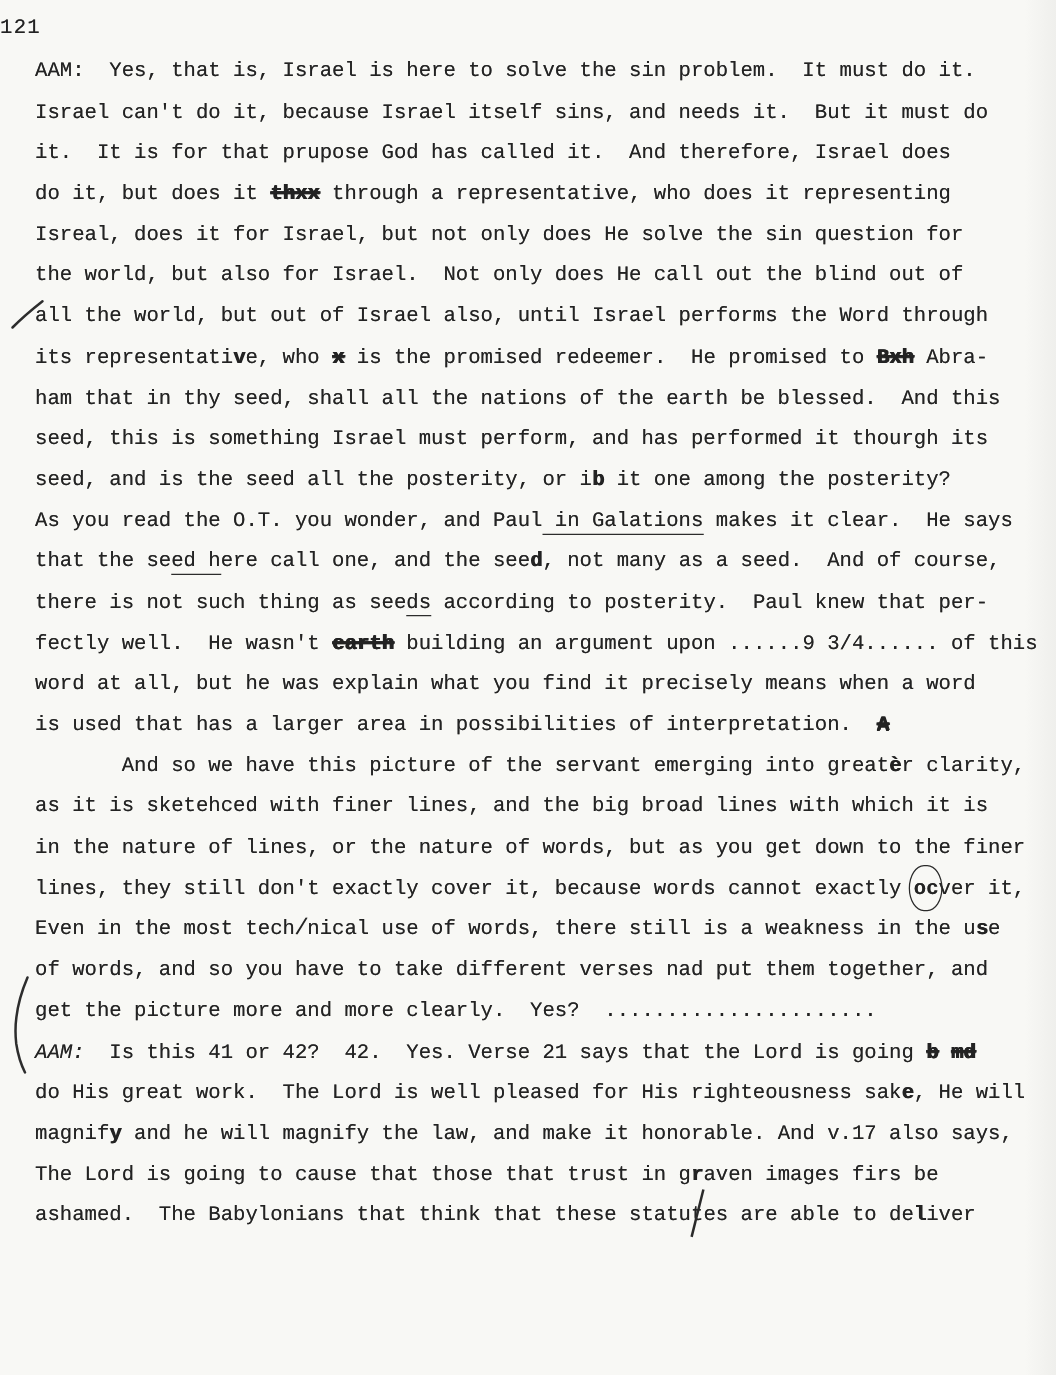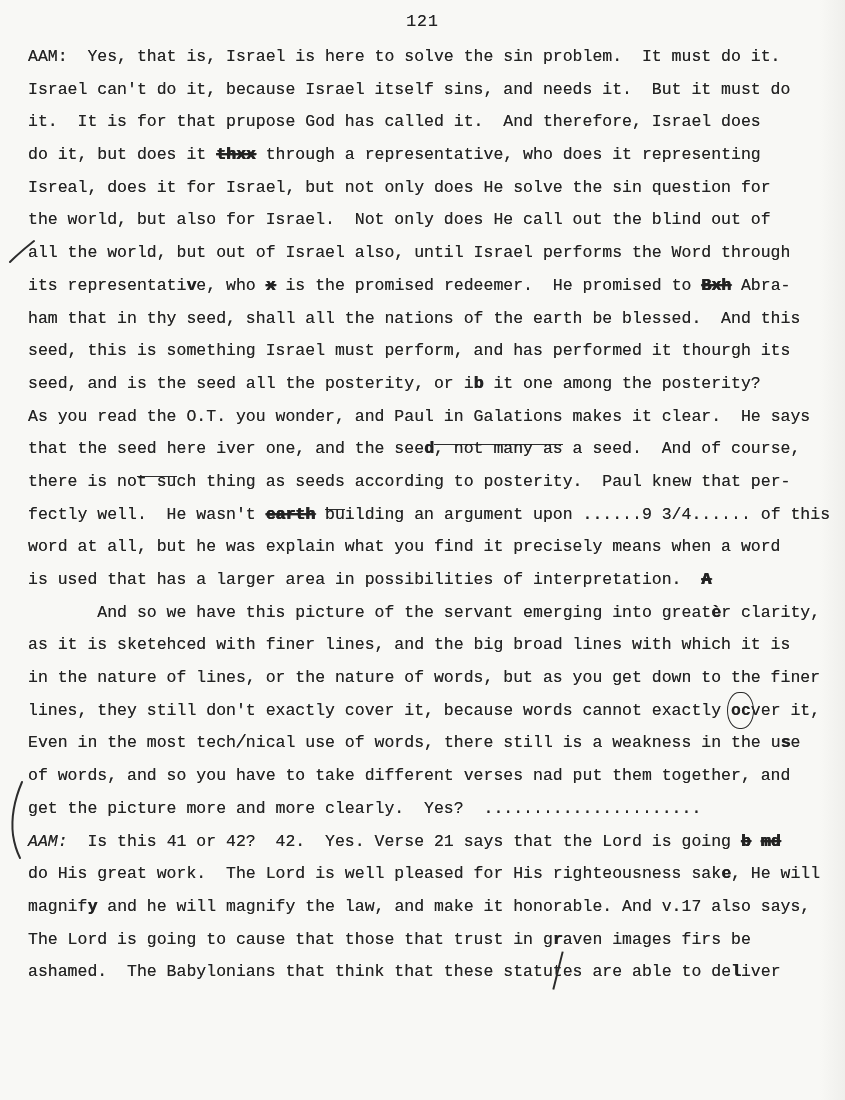--- a/index.html
+++ b/index.html
@@ -11,21 +11,20 @@
     overflow:hidden;
     position:relative;
   }
   .document-page{
     position:absolute;inset:0;
     background:linear-gradient(90deg,#f8f8f5 0%,#f8f8f5 97%,#efefec 100%);
     text-shadow:0 0 .5px rgba(10,10,10,.6);
   }
   .pagenum{
     position:absolute;top:12px;left:0;right:0;
-    text-align:center;
     font-size:16.5px;
     letter-spacing:1px;
   }
   .text-body{
     position:absolute;top:42px;left:28px;right:4px;
     font-size:16.5px;
   }
   .line{
     height:32.7px;
     line-height:30px;
@@ -35,21 +34,21 @@
   
   .seg-b{font-weight:bold;text-shadow:.6px 0 currentColor;}
   
   .seg-x{
     font-weight:bold;
     text-shadow:.7px 0 currentColor,0 .4px currentColor;
     text-decoration:line-through;
     text-decoration-thickness:1.5px;
   }
   
-  .seg-u{border-bottom:1.7px solid #2c2c2c;padding-bottom:18px;}
+  .seg-u{border-bottom:1.7px solid #2c2c2c;padding-bottom:1px;}
   .seg-i{font-style:italic;}
   
   .seg-c{position:relative;display:inline-block;font-weight:bold;}
   .seg-c::after{
     content:"";position:absolute;left:-4px;right:-3px;top:-4px;bottom:-3px;
     border:1.6px solid #2a2a2a;border-radius:50% / 55%;
   }
   
   .seg-sl{position:relative;display:inline-block;}
   .seg-sl::after{
@@ -73,21 +72,21 @@
       <div class="line"><span class="seg-n">it.  It is for that prupose God has called it.  And therefore, Israel does</span></div>
       <div class="line"><span class="seg-n">do it, but does it </span><span class="seg-x">thxx</span><span class="seg-n"> through a representative, who does it representing</span></div>
       <div class="line"><span class="seg-n">Isreal, does it for Israel, but not only does He solve the sin question for</span></div>
       <div class="line"><span class="seg-n">the world, but also for Israel.  Not only does He call out the blind out of</span></div>
       <div class="line"><span class="seg-n">all the world, but out of Israel also, until Israel performs the Word through</span></div>
       <div class="line"><span class="seg-n">its representati</span><span class="seg-b">v</span><span class="seg-n">e, who </span><span class="seg-x">x</span><span class="seg-n"> is the promised redeemer.  He promised to </span><span class="seg-x">Bxh</span><span class="seg-n"> Abra-</span></div>
       <div class="line"><span class="seg-n">ham that in thy seed, shall all the nations of the earth be blessed.  And this</span></div>
       <div class="line"><span class="seg-n">seed, this is something Israel must perform, and has performed it thourgh its</span></div>
       <div class="line"><span class="seg-n">seed, and is the seed all the posterity, or i</span><span class="seg-b">b</span><span class="seg-n"> it one among the posterity?</span></div>
       <div class="line"><span class="seg-n">As you read the O.T. you wonder, and Paul</span><span class="seg-u"> in Galations</span><span class="seg-n"> makes it clear.  He says</span></div>
-      <div class="line"><span class="seg-n">that the se</span><span class="seg-u">ed h</span><span class="seg-n">ere iver one, and the see</span><span class="seg-b">d</span><span class="seg-n">, not many as a seed.  And of course,</span></div>
+      <div class="line"><span class="seg-n">that the se</span><span class="seg-u">ed h</span><span class="seg-n">ere call one, and the see</span><span class="seg-b">d</span><span class="seg-n">, not many as a seed.  And of course,</span></div>
       <div class="line"><span class="seg-n">there is not such thing as see</span><span class="seg-u">ds</span><span class="seg-n"> according to posterity.  Paul knew that per-</span></div>
       <div class="line"><span class="seg-n">fectly well.  He wasn't </span><span class="seg-x">earth</span><span class="seg-n"> building an argument upon ......9 3/4...... of this</span></div>
       <div class="line"><span class="seg-n">word at all, but he was explain what you find it precisely means when a word</span></div>
       <div class="line"><span class="seg-n">is used that has a larger area in possibilities of interpretation.  </span><span class="seg-x">A</span></div>
       <div class="line"><span class="seg-n">       And so we have this picture of the servant emerging into great</span><span class="seg-b">è</span><span class="seg-n">r clarity,</span></div>
       <div class="line"><span class="seg-n">as it is sketehced with finer lines, and the big broad lines with which it is</span></div>
       <div class="line"><span class="seg-n">in the nature of lines, or the nature of words, but as you get down to the finer</span></div>
       <div class="line"><span class="seg-n">lines, they still don't exactly cover it, because words cannot exactly </span><span class="seg-c">oc</span><span class="seg-n">ver it,</span></div>
       <div class="line"><span class="seg-n">Even in the most tech</span><span class="seg-hw">/</span><span class="seg-n">nical use of words, there still is a weakness in the u</span><span class="seg-b">s</span><span class="seg-n">e</span></div>
       <div class="line"><span class="seg-n">of words, and so you have to take different verses nad put them together, and</span></div>

